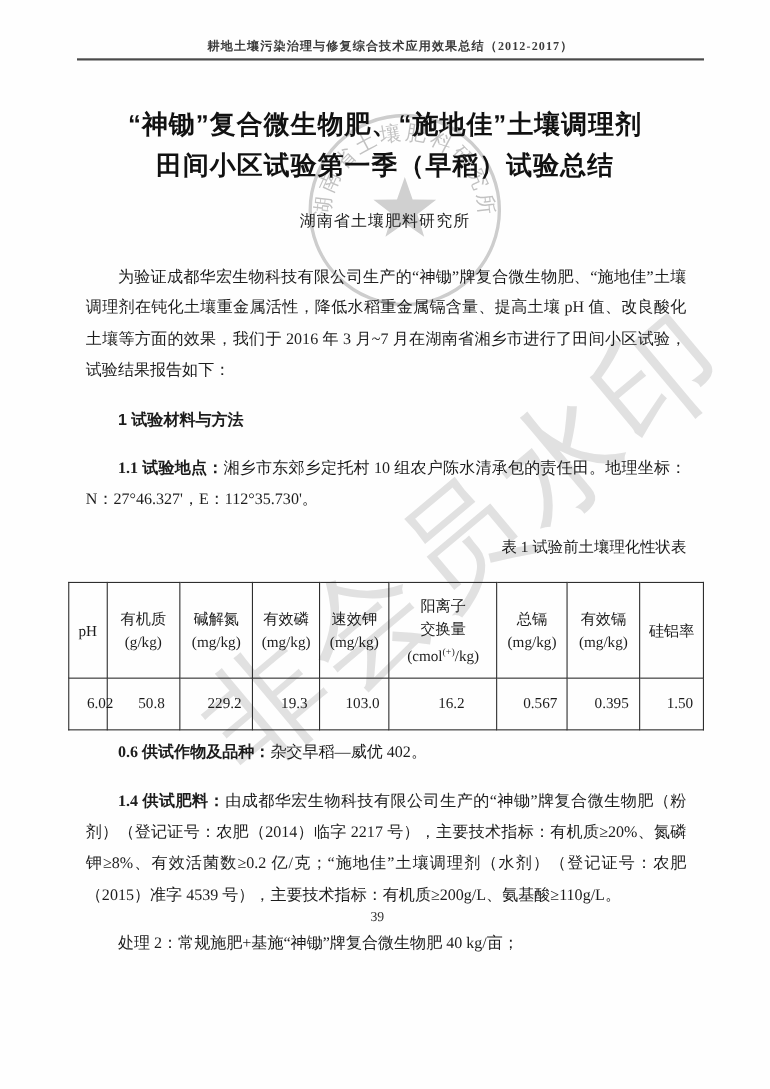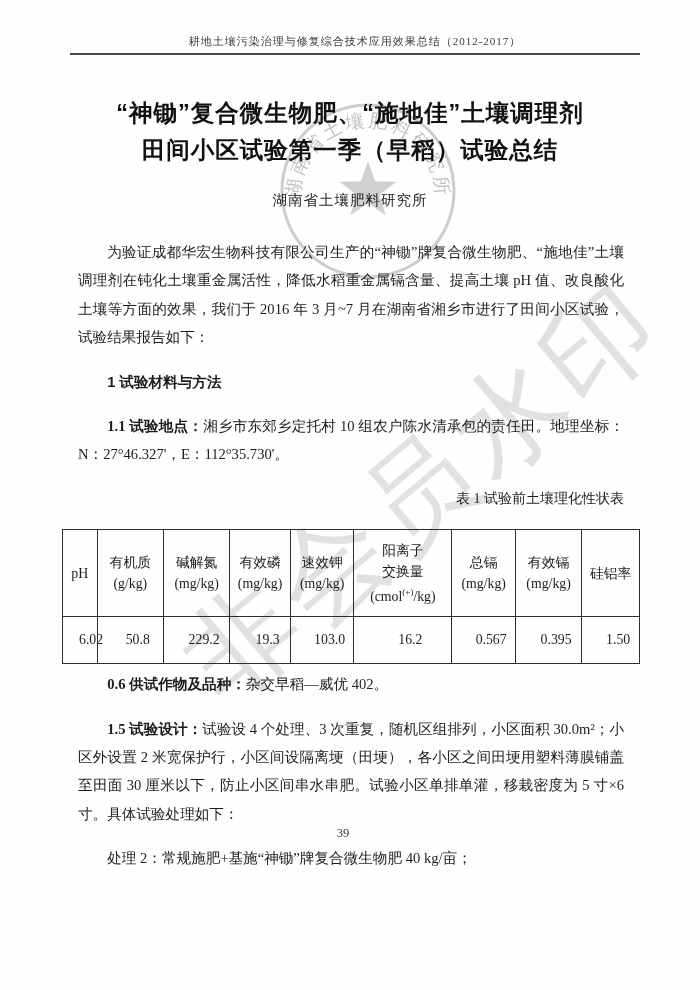--- a/index.html
+++ b/index.html
@@ -28,21 +28,21 @@
     pointer-events:none;
   }
   .stamp{
     position:absolute;
     left:273px;top:99px;
     z-index:0;
     pointer-events:none;
   }
   .content{position:relative;z-index:1;}
   
-  .header{padding:34px 60px 0 70px;}
+  .header{padding:34px 60px 0 70px;font-weight:bold;}
   .header-text{
     text-align:center;
     font-size:11px;
     letter-spacing:1px;
     color:#3a3a3a;
   }
   .header-rule{
     margin-top:4px;
     border-bottom:2px solid #4a4a4a;
     height:0;
@@ -215,22 +215,22 @@
             <td>16.2</td>
             <td>0.567</td>
             <td>0.395</td>
             <td>1.50</td>
           </tr>
         </tbody>
       </table>
 
       <p style="margin-top:6px;"><span class="lbl">0.6 供试作物及品种：</span><span>杂交早稻—威优 402。</span></p>
 
-
-      <p><span class="lbl">1.5 试验设计：</span><span>试验设 4 个处理、3 次重复，随机区组排列，小区面积 30.0m²；小区外设置 2 米宽保护行，小区间设隔离埂（田埂），各小区之间田埂用塑料薄膜铺盖至田面 30 厘米以下，防止小区间串水串肥。试验小区单排单灌，移栽密度为 5 寸×6 寸。具体试验处理如下：</span></p>
+      <p><span class="lbl">1.4 供试肥料：</span><span>由成都华宏生物科技有限公司生产的“神锄”牌复合微生物肥（粉剂）（登记证号：农肥（2014）临字 2217 号），主要技术指标：有机质≥20%、氮磷钾≥8%、有效活菌数≥0.2 亿/克；“施地佳”土壤调理剂（水剂）（登记证号：农肥（2015）准字 4539 号），主要技术指标：有机质≥200g/L、氨基酸≥110g/L。</span></p>
+
 
       <p>处理 2：常规施肥+基施“神锄”牌复合微生物肥 40 kg/亩；</p>
 
     </div>
 
     <div class="pageno">39</div>
   </div>
 </div>
 
 </body></html>

